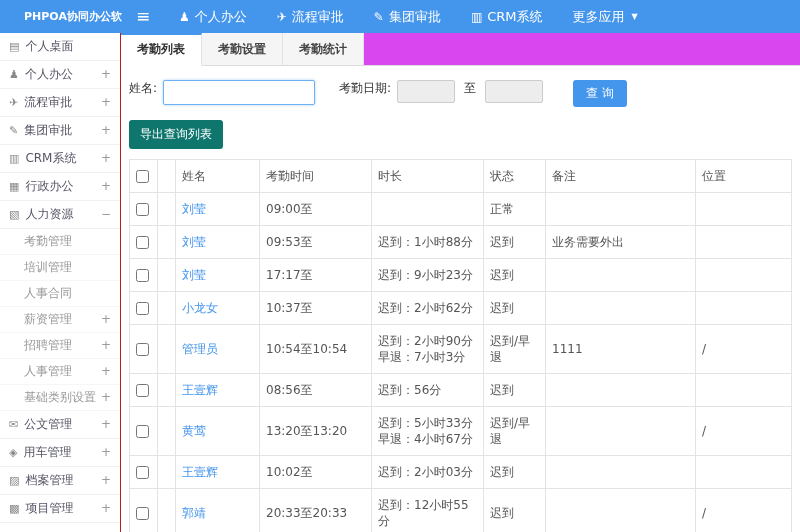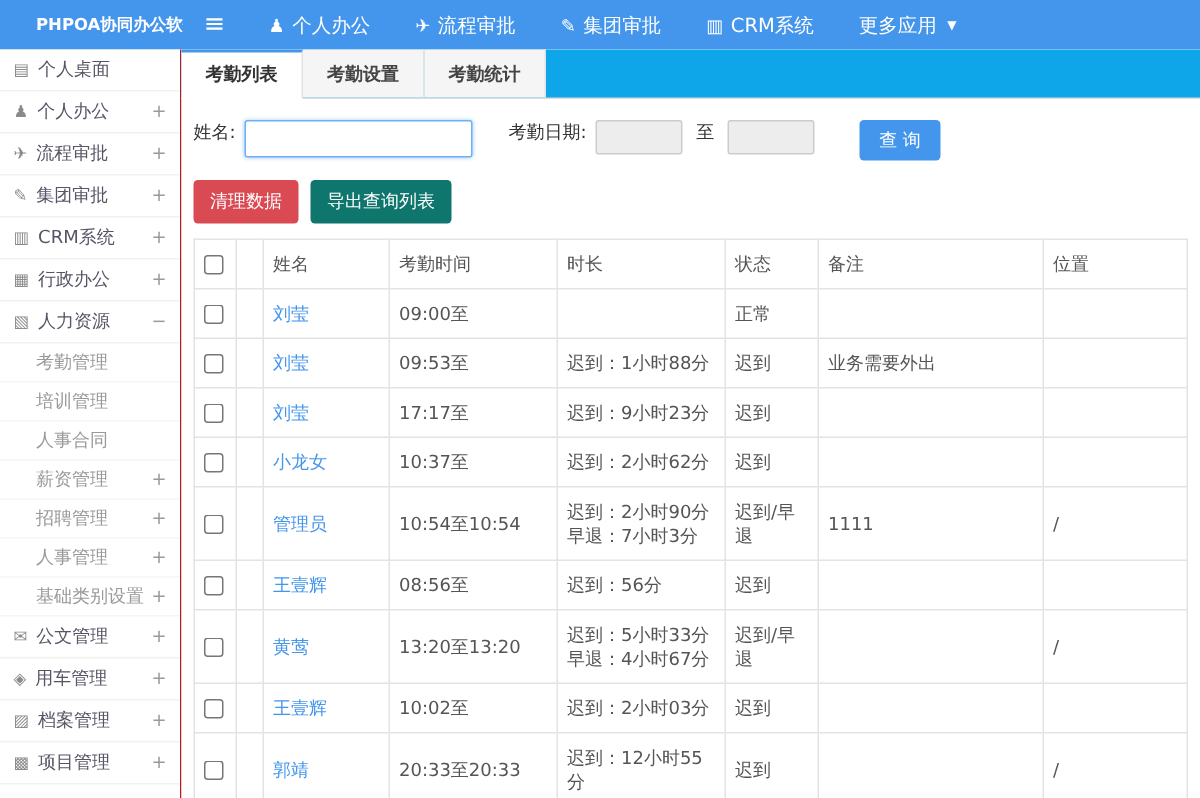--- a/index.html
+++ b/index.html
@@ -18,21 +18,21 @@
   
   .layout { display:flex; height:499px; }
   .sidebar { width:121px; flex:none; background:#fff; border-right:1px solid #b91c1c; overflow:hidden; }
   .side-item { height:28px; line-height:27px; padding:0 9px; color:#556; border-bottom:1px solid #f1f1f1;
                cursor:pointer; position:relative; white-space:nowrap; overflow:hidden; }
   .side-item .sicon { color:#8a8a8a; margin-right:6px; font-size:11px; }
   .side-item .expander { position:absolute; right:9px; top:0; color:#9a9a9a; }
   .side-item.sub { padding-left:24px; color:#999; height:26px; line-height:25px; border-bottom:1px solid #f6f6f6; }
 
   .main { flex:1; min-width:0; display:flex; flex-direction:column; background:#fff; }
-  .tabbar { height:33px; background:#0ea5e9; border-bottom:1px solid #dcdcdc; display:flex; flex:none; }
+  .tabbar { height:33px; background:#d946ef; border-bottom:1px solid #dcdcdc; display:flex; flex:none; }
   .tab { padding:0 16px; line-height:32px; color:#444; font-weight:bold; background:#f5f5f5;
          border-right:1px solid #e2e2e2; cursor:pointer; }
   .tab.active { background:#fff; border-top:2px solid #4495ec; line-height:29px; color:#333;
                 margin-bottom:-1px; border-bottom:1px solid #fff; }
   .content { padding:10px 8px 0; flex:1; overflow:hidden; }
 
   
   .filter-row { display:flex; align-items:flex-start; margin:4px 0 2px; }
   .flabel { margin-right:6px; color:#333; white-space:nowrap; }
   .name-input { width:152px; height:25px; border:1px solid #6cb1f3; border-radius:2px; padding:0 6px;
@@ -122,21 +122,20 @@
         <span class="flabel">姓名:</span>
         <input class="name-input" type="text" value="" style="">
         <span class="flabel">考勤日期:</span>
         <input class="date-input" type="text" value="" style="">
         <span class="to-label">至</span>
         <input class="date-input" type="text" value="" style="">
         <button class="btn btn-primary">查 询</button>
       </div>
 
       <div class="actions">
-        <button class="btn btn-danger">清理数据</button>
         <button class="btn btn-info">导出查询列表</button>
       </div>
 
       <table class="att-table">
         <colgroup>
           <col style="width:28px">
             <col style="width:18px">
             <col style="width:84px">
             <col style="width:112px">
           <col style="width:112px">

